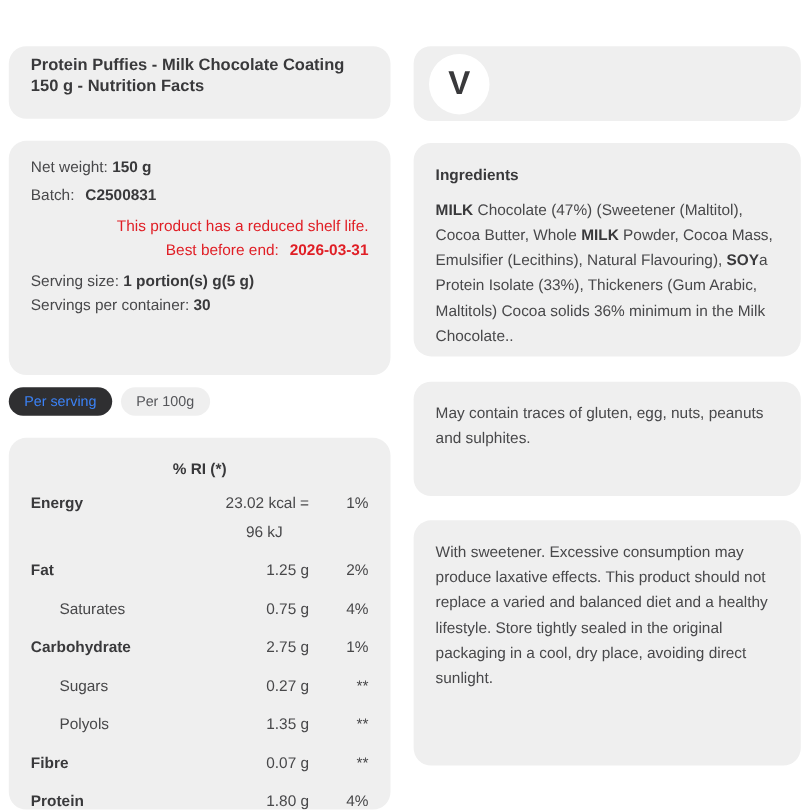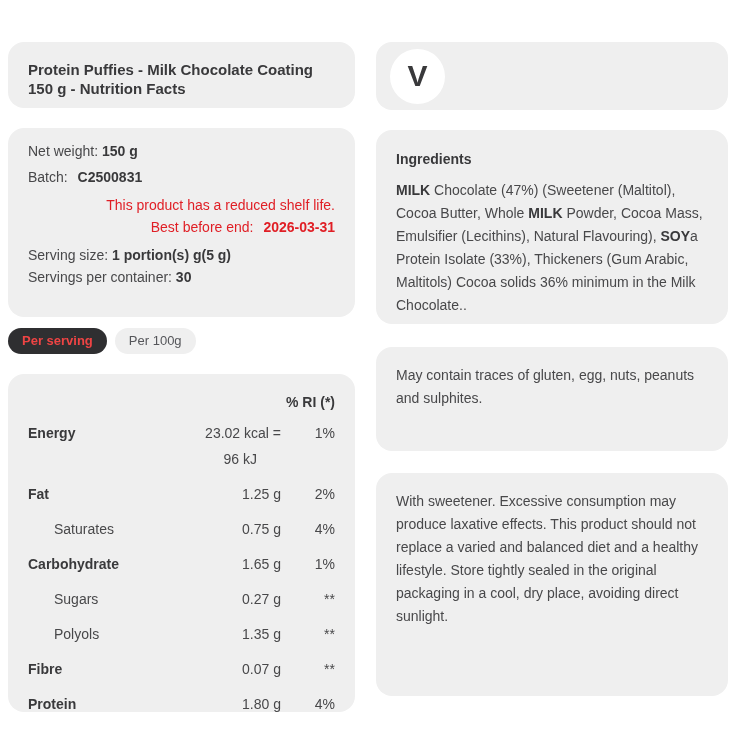--- a/index.html
+++ b/index.html
@@ -6,46 +6,46 @@
   html, body { background: #ffffff; width: 737px; height: 737px; overflow: hidden; }
   body { font-family: "Liberation Sans", sans-serif; color: #3a3a3c; }
 
   .page { display: flex; gap: 21px; padding: 42px 9px 0 8px; }
   .col-left  { width: 347px; flex: 0 0 347px; display: flex; flex-direction: column; }
   .col-right { width: 352px; flex: 0 0 352px; display: flex; flex-direction: column; }
 
   .card { background: #efefef; border-radius: 16px; overflow: hidden; }
 
   
-  .title-card { height: 66px; padding: 18px 20px; margin-bottom: 20px; }
+  .title-card { height: 66px; padding: 8px 20px; margin-bottom: 20px; }
   .title-card .line { display: block; font-size: 15px; font-weight: bold; line-height: 19px; color: #39393b; }
 
   
   .brand-card { height: 68px; padding: 6px 14px; margin-bottom: 20px; display: flex; align-items: center; }
   .brand-circle { width: 55px; height: 55px; border-radius: 50%; background: #ffffff; display: flex; align-items: center; justify-content: center; }
   .brand-letter { font-size: 30px; font-weight: bold; color: #39393b; line-height: 1; }
 
   
-  .info-card { height: 189px; padding: 13px 20px; margin-bottom: 11px; font-size: 14px; }
+  .info-card { height: 213px; padding: 13px 20px; margin-bottom: 11px; font-size: 14px; }
   .info-card .row { line-height: 20px; color: #48484a; }
   .info-card .row b { color: #39393b; }
   .mb6 { margin-bottom: 6px; } .mb8 { margin-bottom: 8px; } .mb2 { margin-bottom: 2px; }
   .red { color: #e01e25 !important; text-align: right; }
   .red b { color: #e01e25 !important; }
   .val-gap { margin-left: 6px; }
 
   
   .toggle-row { display: flex; gap: 8px; margin-bottom: 20px; }
   .pill { border-radius: 14px; padding: 6px 14px; font-size: 13px; line-height: 14px; border: none; cursor: pointer; font-family: "Liberation Sans", sans-serif; }
-  .pill-dark { background: #2f2f31; color: #ef4444; font-weight: bold; }
+  .pill-dark { background: #2f2f31; color: #3b82f6; font-weight: normal; }
   .pill-light { background: #efefef; color: #55565a; }
 
   
   .table-card { height: 338px; padding: 12px 20px; font-size: 14px; }
-  .t-head { text-align: right; font-weight: bold; color: #39393b; line-height: 20px; padding: 6px 0 4px 0; }
+  .t-head { text-align: center; font-weight: bold; color: #39393b; line-height: 20px; padding: 6px 0 4px 0; }
   .t-row { display: grid; grid-template-columns: 1fr 110px 54px; align-items: start; padding: 7px 0 8px 0; }
   .t-label { color: #48484a; line-height: 20px; }
   .t-label.bold { font-weight: bold; color: #39393b; }
   .t-label.indent { padding-left: 26px; }
   .t-amount { text-align: right; color: #48484a; line-height: 20px; }
   .t-amount .sub { display: block; padding-right: 24px; margin-top: 6px; }
   .t-ri { text-align: right; color: #48484a; line-height: 20px; }
 
   
   .ing-card { height: 194px; padding: 20px 20px; margin-bottom: 23px; }
@@ -116,21 +116,21 @@
       </div>
 
       <div class="t-row">
         <span class="t-label indent">Saturates</span>
         <span class="t-amount">0.75 g</span>
         <span class="t-ri">4%</span>
       </div>
 
       <div class="t-row">
         <span class="t-label bold">Carbohydrate</span>
-        <span class="t-amount">1.65 g</span>
+        <span class="t-amount">2.75 g</span>
         <span class="t-ri">1%</span>
       </div>
 
       <div class="t-row">
         <span class="t-label indent">Sugars</span>
         <span class="t-amount">0.27 g</span>
         <span class="t-ri">**</span>
       </div>
 
       <div class="t-row">

